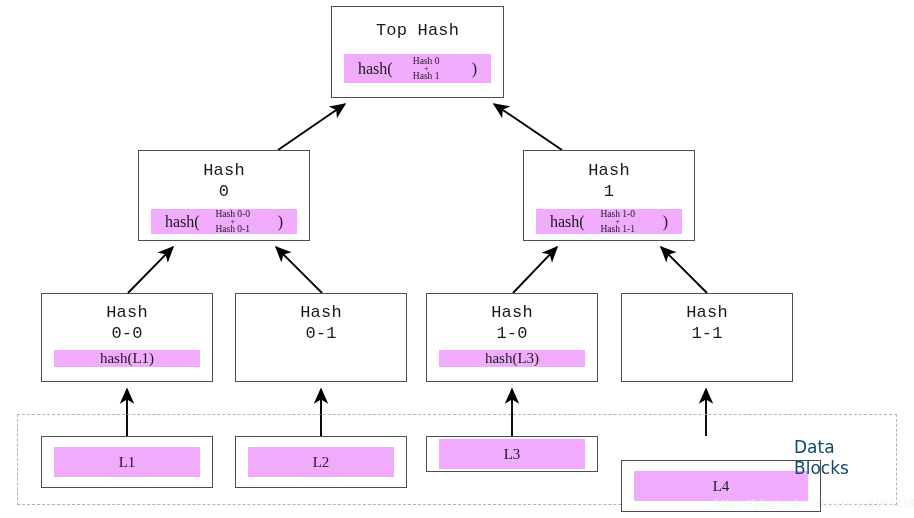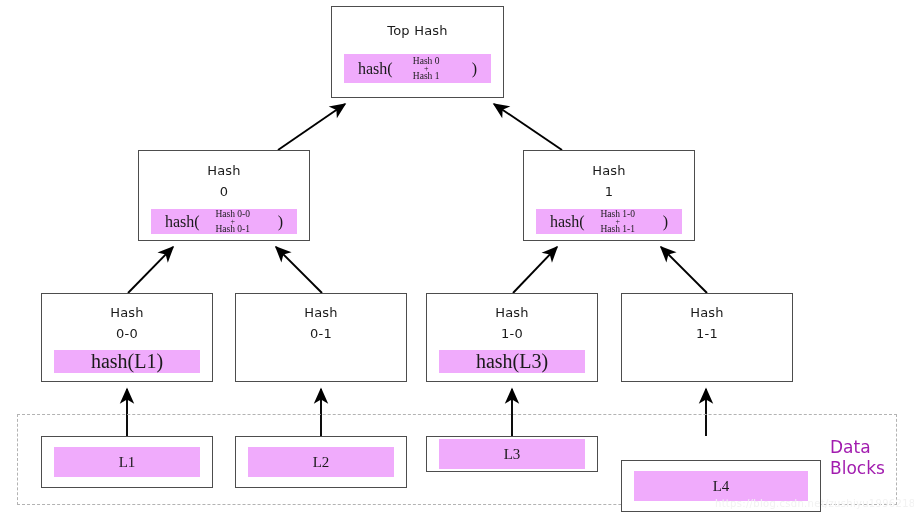--- a/index.html
+++ b/index.html
@@ -31,40 +31,41 @@
     background: #ffffff;
     border: 1.6px solid #4d4d4d;
     display: flex;
     flex-direction: column;
     align-items: center;
     z-index: 2;
   }
   .node-title {
     text-align: center;
     color: #1a1a1a;
-    font-size: 13px;
+    font-size: 17px;
     line-height: 21px;
     letter-spacing: .2px;
+    font-family: Liberation Mono, monospace;
   }
   .node-title .t2 { display: block; }
 
   
   .band {
     background: #f0abfc;
     width: calc(100% - 24px);
     margin: 14px auto;
     box-sizing: border-box;
     display: flex;
     align-items: center;
     justify-content: center;
     color: #1a1a1a;
     font-family: Liberation Serif, serif;
   }
   .band-simple {
-    font-size: 20px;
+    font-size: 15px;
   }
   .band-fn {
     justify-content: space-between;
     padding: 0 14px;
   }
   .band-fn .fn-open,
   .band-fn .fn-close {
     font-size: 16px;
   }
   .band-fn .args {
@@ -101,26 +102,26 @@
     align-items: center;
     justify-content: center;
     z-index: 2;
   }
   .leafbox .band {
     height: 30px;
     font-size: 15px;
   }
   #data-label {
     position: absolute;
-    left: 830px;
+    left: 794px;
     top: 437px;
     width: 78px;
     font-size: 17px;
     line-height: 21px;
-    color: #a21caf;
+    color: #0c4a6e;
     z-index: 2;
   }
   #data-label span { display: block; }
 
   #watermark {
     position: absolute;
     left: 715px;
     top: 498px;
     font-size: 10px;
     color: #f2f2f2;

